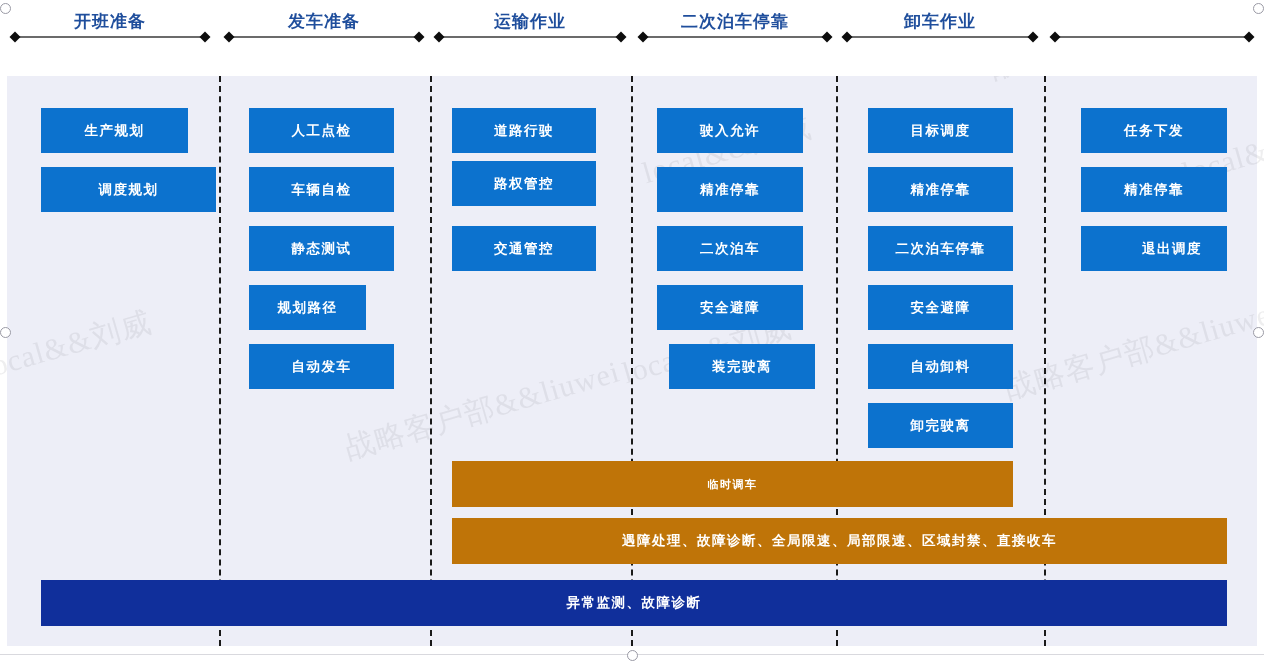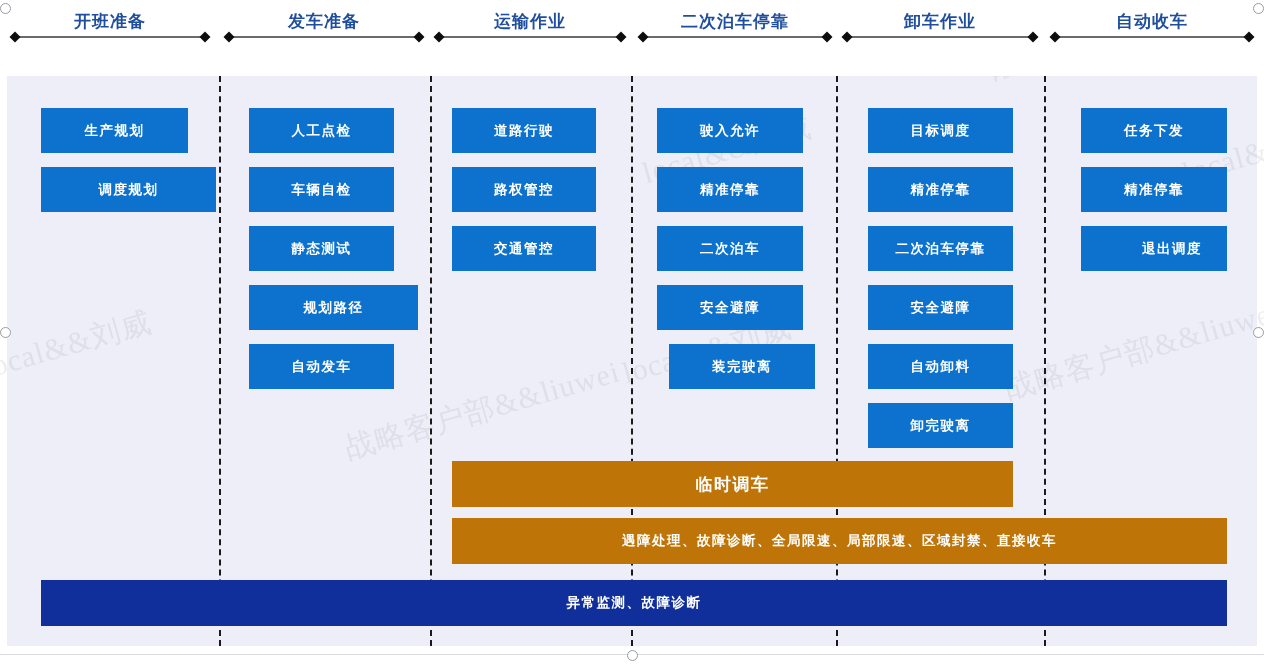--- a/index.html
+++ b/index.html
@@ -141,21 +141,20 @@
         </div>
         <div class="phase" style="left: 840px; width: 200px;">
           <div class="phase-title">卸车作业</div>
           <div class="connector"><svg width="200" height="14" viewBox="0 0 200 14">
               <line x1="7" y1="7" x2="193" y2="7" stroke="#3a3a3a" stroke-width="1.4"></line>
               <polygon points="7,1.5 12.5,7 7,12.5 1.5,7" fill="#0d0d0d"></polygon>
               <polygon points="193,1.5 198.5,7 193,12.5 187.5,7" fill="#0d0d0d"></polygon>
             </svg></div>
         </div>
         <div class="phase" style="left: 1048px; width: 208px;">
-          <div class="phase-title">自动收车</div>
           <div class="connector"><svg width="208" height="14" viewBox="0 0 208 14">
               <line x1="7" y1="7" x2="201" y2="7" stroke="#3a3a3a" stroke-width="1.4"></line>
               <polygon points="7,1.5 12.5,7 7,12.5 1.5,7" fill="#0d0d0d"></polygon>
               <polygon points="201,1.5 206.5,7 201,12.5 195.5,7" fill="#0d0d0d"></polygon>
             </svg></div>
         </div>
       </div>
   </div>
 
   <div class="panel"></div>
@@ -165,43 +164,43 @@
   <div class="divider" style="left:631px; top:76px;"></div>
   <div class="divider" style="left:836px; top:76px;"></div>
   <div class="divider" style="left:1044px; top:76px;"></div>
 
   <div id="boxes-layer">
       <div class="box" style="left: 41px; width: 147px; top: 108px;">生产规划</div>
       <div class="box" style="left: 41px; width: 175px; top: 167px;">调度规划</div>
       <div class="box" style="left: 249px; width: 145px; top: 108px;">人工点检</div>
       <div class="box" style="left: 249px; width: 145px; top: 167px;">车辆自检</div>
       <div class="box" style="left: 249px; width: 145px; top: 226px;">静态测试</div>
-      <div class="box" style="left: 249px; width: 169px; top: 285px;">规划路径</div>
+      <div class="box" style="left: 249px; width: 117px; top: 285px;">规划路径</div>
       <div class="box" style="left: 249px; width: 145px; top: 344px;">自动发车</div>
       <div class="box" style="left: 452px; width: 144px; top: 108px;">道路行驶</div>
-      <div class="box" style="left: 452px; width: 144px; top: 167px;">路权管控</div>
+      <div class="box" style="left: 452px; width: 144px; top: 161px;">路权管控</div>
       <div class="box" style="left: 452px; width: 144px; top: 226px;">交通管控</div>
       <div class="box" style="left: 657px; width: 146px; top: 108px;">驶入允许</div>
       <div class="box" style="left: 657px; width: 146px; top: 167px;">精准停靠</div>
       <div class="box" style="left: 657px; width: 146px; top: 226px;">二次泊车</div>
       <div class="box" style="left: 657px; width: 146px; top: 285px;">安全避障</div>
       <div class="box" style="left: 657px; width: 146px; top: 344px; margin-left: 12px;">装完驶离</div>
       <div class="box" style="left: 868px; width: 145px; top: 108px;">目标调度</div>
       <div class="box" style="left: 868px; width: 145px; top: 167px;">精准停靠</div>
       <div class="box" style="left: 868px; width: 145px; top: 226px;">二次泊车停靠</div>
       <div class="box" style="left: 868px; width: 145px; top: 285px;">安全避障</div>
       <div class="box" style="left: 868px; width: 145px; top: 344px;">自动卸料</div>
       <div class="box" style="left: 868px; width: 145px; top: 403px;">卸完驶离</div>
       <div class="box" style="left: 1081px; width: 146px; top: 108px;">任务下发</div>
       <div class="box" style="left: 1081px; width: 146px; top: 167px;">精准停靠</div>
       <div class="box" style="left: 1081px; width: 146px; top: 226px; padding-left: 36px;">退出调度</div>
     </div>
 
   <div id="bars-layer">
-      <div class="bar bar-orange" style="left: 452px; width: 561px; top: 461px; height: 46px; font-size: 17px;">临时调车</div>
+      <div class="bar bar-orange" style="left: 452px; width: 561px; top: 461px; height: 46px; font-size: 11px;">临时调车</div>
       <div class="bar bar-orange" style="left: 452px; width: 775px; top: 518px; height: 46px; font-size: 13.5px;">遇障处理、故障诊断、全局限速、局部限速、区域封禁、直接收车</div>
       <div class="bar bar-navy" style="left: 41px; width: 1186px; top: 580px; height: 46px; font-size: 13.5px;">异常监测、故障诊断</div>
     </div>
 
   <div class="frame-line" style="left:0px; top:654px; width:1264px; height:1px;"></div>
   <div class="handle" style="left:0px;    top:3px;"></div>
   <div class="handle" style="left:1253px; top:3px;"></div>
   <div class="handle" style="left:0px;    top:327px;"></div>
   <div class="handle" style="left:1253px; top:327px;"></div>
   <div class="handle" style="left:627px;  top:650px;"></div>

